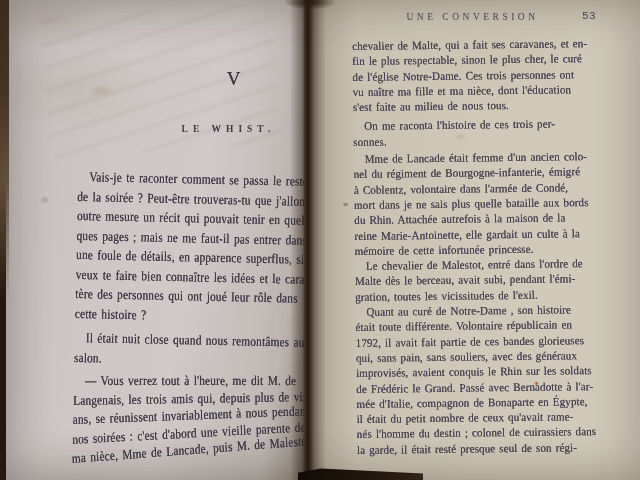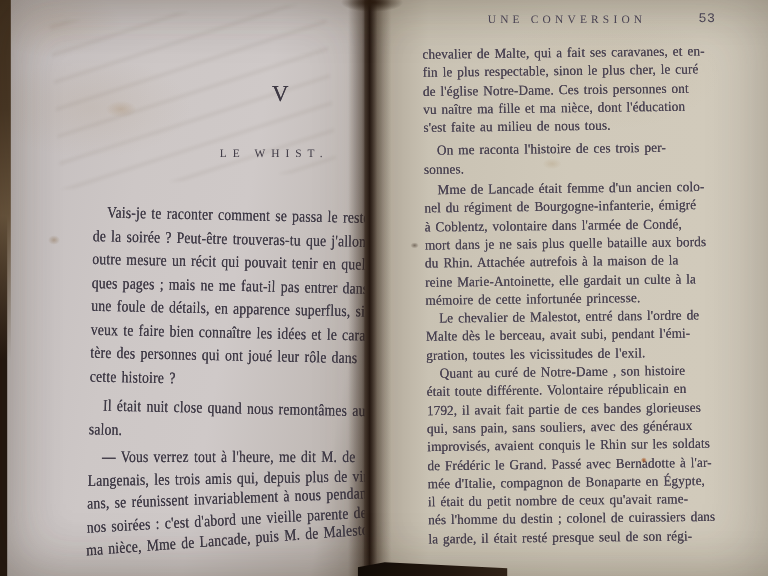--- a/index.html
+++ b/index.html
@@ -45,21 +45,21 @@
     position:absolute;left:40px;top:10px;width:230px;height:140px;opacity:.07;
     background:repeating-linear-gradient(-14deg,transparent 0 9px,#5a4c3a 9px 12px,transparent 12px 22px);
     filter:blur(1.5px);transform:rotate(-4deg);
   }
   .chapter-num{
     position:absolute;left:105px;top:68px;width:245px;text-align:center;
     font-size:19px;color:#3e3944;text-shadow:0 0 .5px #3e3944;
   }
   .chapter-title{
     position:absolute;left:100px;top:124px;width:245px;text-align:center;
-    font-size:9.5px;font-weight:400;letter-spacing:5px;color:#3f3a45;
+    font-size:9.5px;font-weight:700;letter-spacing:5px;color:#3f3a45;
   }
   .left-lines{
     position:absolute;left:72px;top:167px;width:282px;
     transform:rotate(1.2deg) scaleX(.84);transform-origin:left top;
     font-size:13.5px;line-height:19.5px;color:#3f3a46;
     letter-spacing:.2px;word-spacing:1.5px;white-space:pre;
     text-shadow:0 0 .4px currentColor;
   }
   .left-lines .line{transform-origin:left center;}
   .left-lines .line:nth-child(9){margin-top:5px;}

